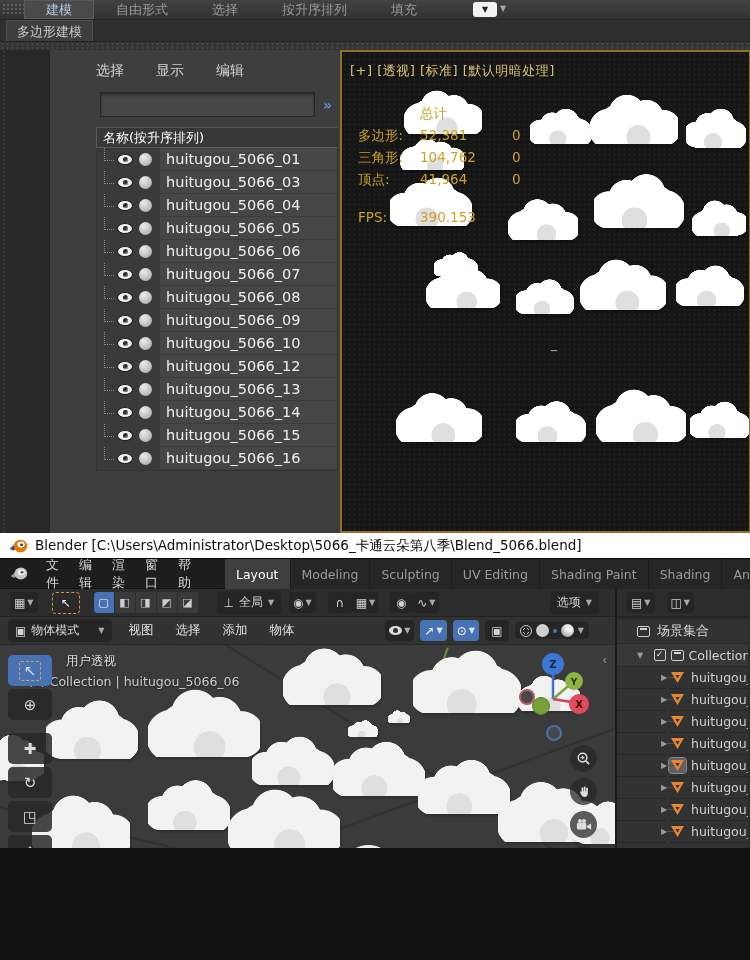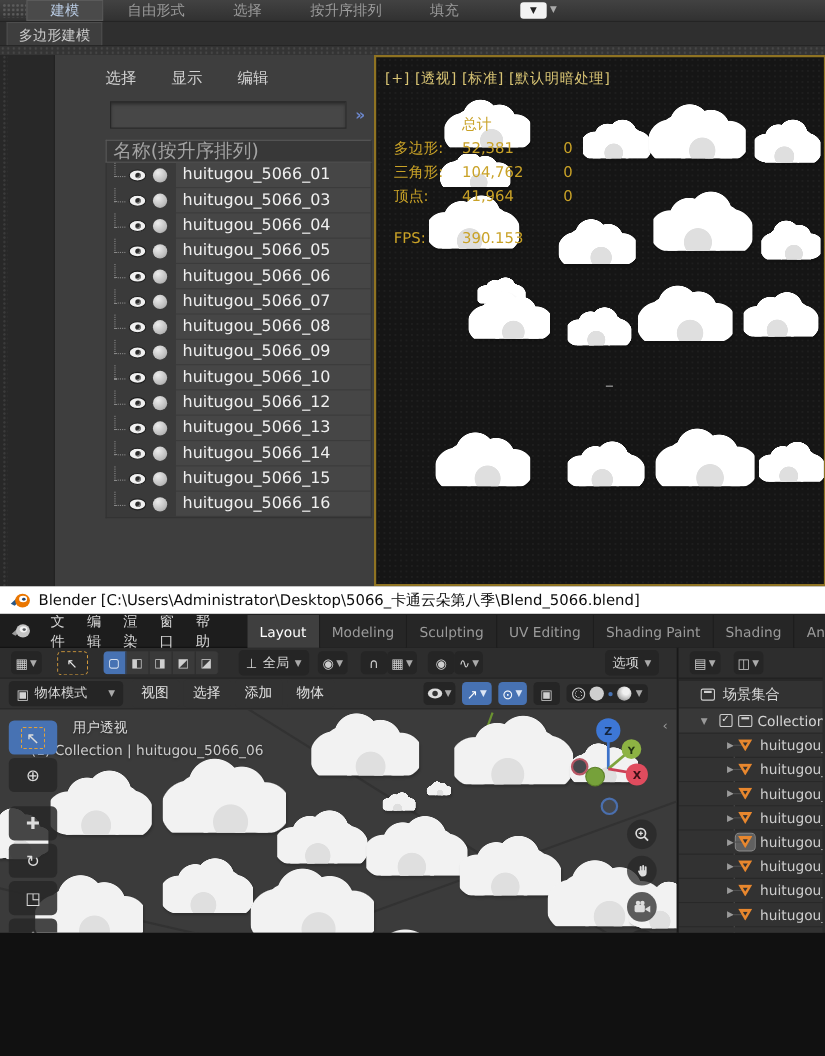--- a/index.html
+++ b/index.html
@@ -20,21 +20,21 @@
   .max-body{display:flex;height:483px}
   .max-left{width:50px;background:#282828;border-right:1px solid #222;position:relative}
   .max-left::before{content:'';position:absolute;left:2px;top:0;bottom:0;width:5px;background-image:radial-gradient(#3a3a3a 1px,transparent 1.2px);background-size:4px 4px}
   .explorer{width:290px;background:#3e3e3e;position:relative;font-size:14px}
   .exp-menus{display:flex;gap:32px;padding:12px 0 0 46px;color:#d2d2d2}
   .exp-searchrow{display:flex;align-items:center;margin:12px 10px 0 50px}
   .exp-search{flex:1;height:25px;background:#474747;border:1px solid #272727;box-shadow:inset 0 2px 3px rgba(0,0,0,.35)}
   .exp-search input{width:100%;height:100%;background:transparent;border:none;outline:none;color:#e5e5e5;font-size:13px;padding:0 6px}
   .exp-expand{margin-left:8px;color:#6c87cc;font-weight:bold;font-size:14px;letter-spacing:-2px}
   .exp-table{margin:10px 0 0 46px;width:242px}
-  .exp-header{height:21px;line-height:20px;background:#383838;border:1px solid #5a5a5a;border-right-color:#333;color:#a3a3a3;padding-left:6px;font-size:17px}
+  .exp-header{height:21px;line-height:20px;background:#383838;border:1px solid #5a5a5a;border-right-color:#333;color:#ffffff;padding-left:6px;font-size:13px}
   .exp-list{background:#3a3a3a;border:1px solid #333;border-top:none}
   .exp-row{height:23px;display:flex;align-items:center}
   .tree{width:20px;height:100%;position:relative}
   .tree::before{content:'';position:absolute;left:7px;top:0;height:12px;width:9px;border-left:1px dotted #8a8a8a;border-bottom:1px dotted #8a8a8a}
   .eye{width:16px;height:11px;position:relative;background:#f0f0f0;border-radius:50%;border:1px solid #1d1d1d}
   .eye::after{content:'';position:absolute;left:4.5px;top:1.5px;width:5px;height:5px;border-radius:50%;background:#2a2a2a;box-shadow:inset -1px -1px 0 #888}
   .sphere{width:13px;height:13px;border-radius:50%;margin-left:6px;background:radial-gradient(circle at 35% 30%,#ececec,#bcbcbc 65%,#8f8f8f)}
   .exp-name{flex:1;margin-left:8px;height:100%;display:flex;align-items:center;padding-left:6px;background:#464646;border-bottom:1px solid #3b3b3b;color:#f0f0f0;font-size:14.5px}
   .max-vp{flex:1;position:relative;background:#151515;border:2px solid #8f7322;border-right-width:1px;overflow:hidden;background-image:radial-gradient(#1e1e1e 1px,transparent 1.2px);background-size:5px 5px}
   .vp-label{position:absolute;top:10px;left:8px;color:#d8c474;font-size:13px;letter-spacing:.5px;z-index:5}

